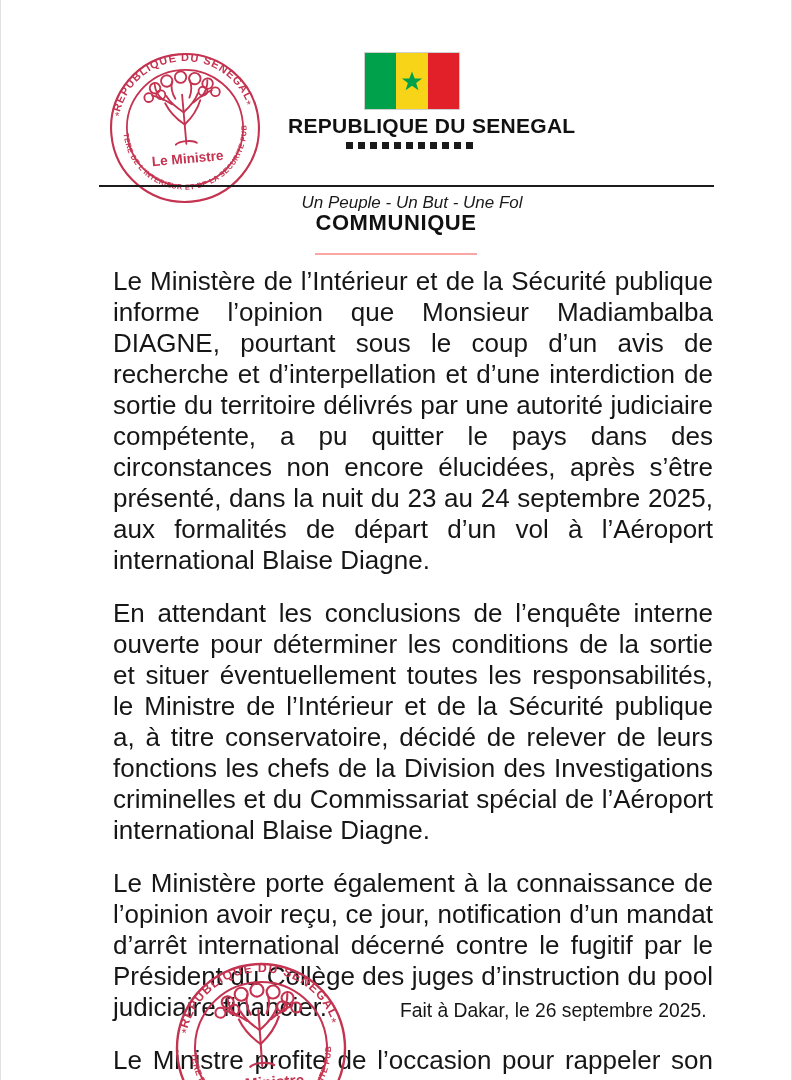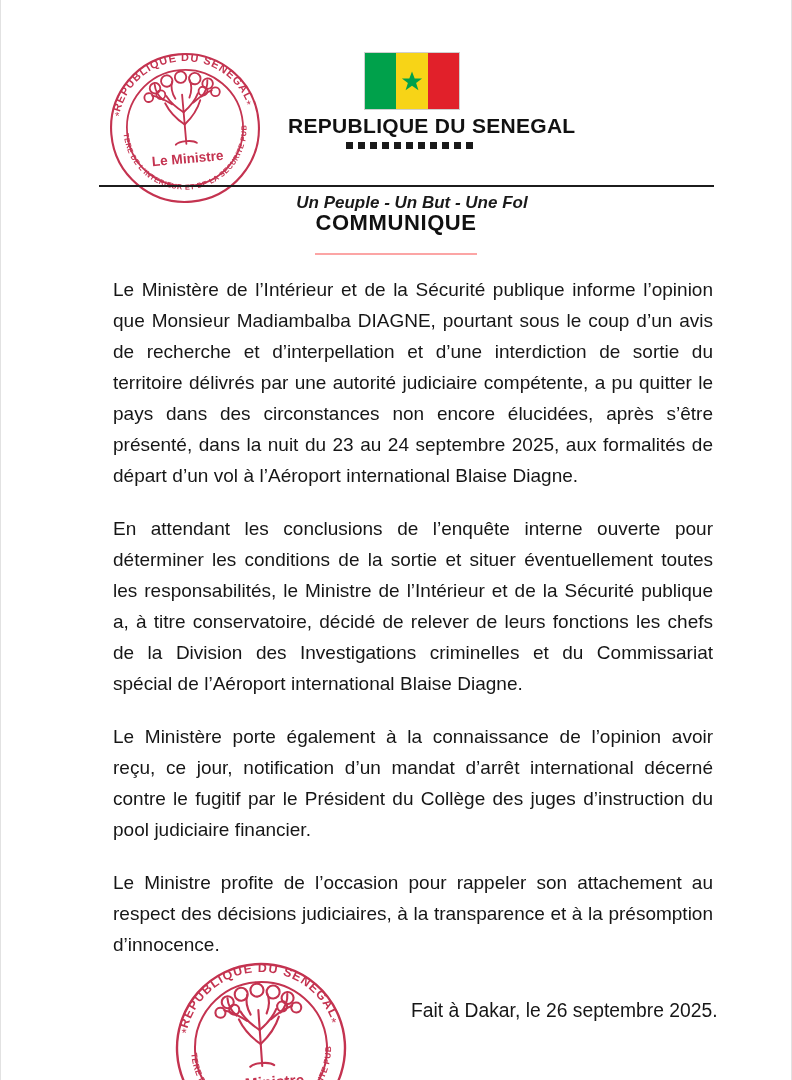--- a/index.html
+++ b/index.html
@@ -65,21 +65,21 @@
   .dash-sep {
     margin: 5px auto 3px auto;
     width: 132px;
     height: 7px;
     background-image: repeating-linear-gradient(
         to right, #1a1a1a 0px, #1a1a1a 7px, transparent 7px, transparent 12px);
   }
   .motto {
     font-size: 17px;
     font-style: italic;
-    font-weight: bold;
+    font-weight: normal;
     color: #1a1a1a;
     white-space: nowrap;
     margin-top: 44px;
   }
   .header-rule {
     position: absolute;
     left: 98px;
     top: 185px;
     width: 615px;
     height: 2px;
@@ -117,30 +117,30 @@
   }
   .title span {
     border-bottom: 2px solid #fca5a5;
     padding-bottom: 18px;
   }
   .content {
     position: relative;
     padding: 30px 78px 0 112px;
   }
   .para {
-    margin: 8px 0 22px 0;
-    font-size: 19px;
+    margin: 0 0 22px 0;
+    font-size: 26px;
     line-height: 31px;
     text-align: justify;
     color: #161616;
     word-spacing: 0.2px;
   }
   .signoff {
     position: absolute;
-    left: 410px;
+    left: 399px;
     top: 997px;
     font-size: 19.3px;
     line-height: 28px;
     color: #161616;
   }
 </style>
 </head>
 <body>
 
 <div class="page">

